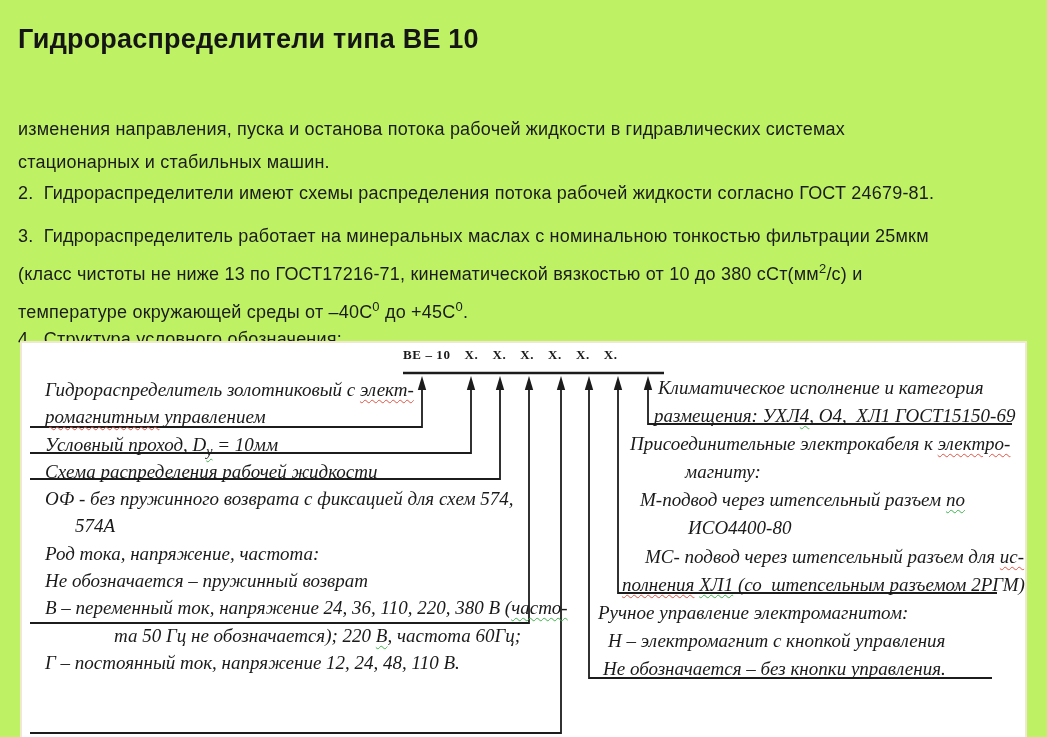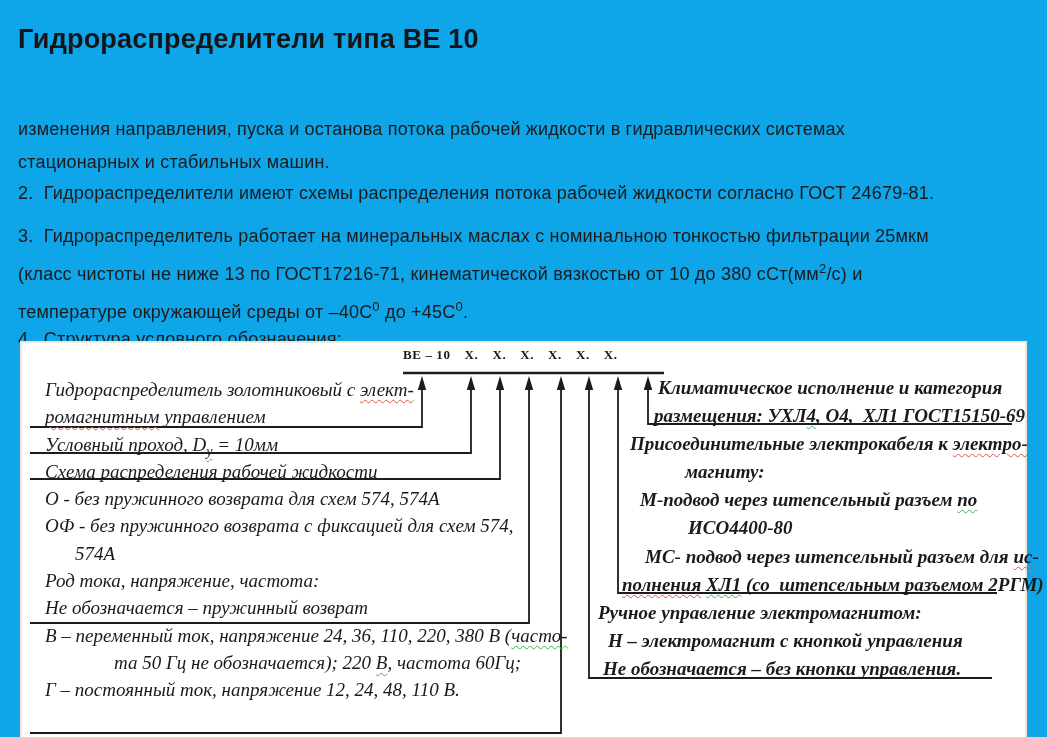--- a/index.html
+++ b/index.html
@@ -1,18 +1,18 @@
 <!DOCTYPE html>
 <html><head>
 <meta charset="utf-8">
 <style>
   html,body{margin:0;padding:0;background:#ffffff;}
   #page{
     position:relative;width:1047px;height:737px;overflow:hidden;
-    background:#0ea5e9;color:#1b1b1b;
+    background:#bef264;color:#1b1b1b;
     font-family:"Liberation Sans","DejaVu Sans",sans-serif;
   }
   
   #doc-title{
     position:absolute;left:18px;top:6px;
     font-size:27px;font-weight:bold;color:#151515;letter-spacing:0.2px;
   }
   .para{
     position:absolute;left:18px;width:1000px;
     font-size:18px;line-height:33px;letter-spacing:0.2px;color:#1b1b1b;
@@ -36,21 +36,21 @@
   }
   #formula .xi{margin-left:14px;}
   #left-labels{
     position:absolute;left:23px;top:33px;width:520px;line-height:27.3px;
   }
   #right-labels{
     position:absolute;left:576px;top:31px;width:426px;line-height:28.1px;
   }
   .dline{white-space:nowrap;height:inherit;}
   #left-labels .dline{height:27.3px;}
-  #right-labels .dline{height:28.1px;font-weight:bold;}
+  #right-labels .dline{height:28.1px;}
   .dline sub{font-size:14px;line-height:0;}
   .sq-red{text-decoration:underline wavy #e05345 1px;text-underline-offset:3px;}
   .sq-green{text-decoration:underline wavy #3db54a 1px;text-underline-offset:3px;}
 </style>
 </head>
 <body>
 
 <div id="page">
 
   <h1 id="doc-title">Гидрораспределители типа ВЕ 10</h1>
@@ -90,21 +90,20 @@
       </g>
     </svg>
 
     <div id="formula"><span class="fx-prefix">ВЕ – 10</span><span class="xi">Х.</span><span class="xi">Х.</span><span class="xi">Х.</span><span class="xi">Х.</span><span class="xi">Х.</span><span class="xi">Х.</span></div>
 
     <div id="left-labels">
         <div class="dline"><span>Гидрораспределитель золотниковый с </span><span class="sq-red">элект-</span></div>
         <div class="dline"><span class="sq-red">ромагнитным</span><span> управлением</span></div>
         <div class="dline"><span>Условный проход, D</span><sub class="sq-green">у</sub><span> = 10мм</span></div>
         <div class="dline"><span>Схема распределения рабочей жидкости</span></div>
-        <div class="dline"><span>О - без пружинного возврата для схем 574, 574А</span></div>
         <div class="dline"><span>ОФ - без пружинного возврата с фиксацией для схем 574,</span></div>
         <div class="dline" style="padding-left: 30px;"><span>574А</span></div>
         <div class="dline"><span>Род тока, напряжение, частота:</span></div>
         <div class="dline"><span>Не обозначается – пружинный возврат</span></div>
         <div class="dline"><span>В – переменный ток, напряжение 24, 36, 110, 220, 380 В (</span><span class="sq-green">часто-</span></div>
         <div class="dline" style="padding-left: 25px; text-align: center;"><span>та 50 Гц не обозначается); 220 </span><span class="sq-green">В</span><span>, частота 60Гц;</span></div>
         <div class="dline"><span>Г – постоянный ток, напряжение 12, 24, 48, 110 В.</span></div>
       </div>
     <div id="right-labels">
         <div class="dline" style="padding-left: 60px;"><span>Климатическое исполнение и категория</span></div>

